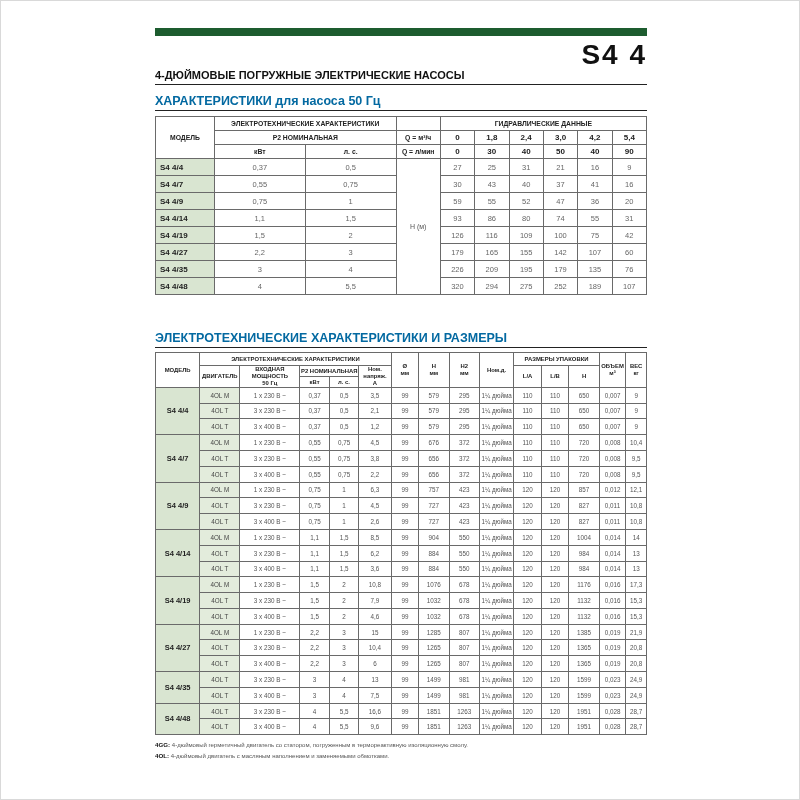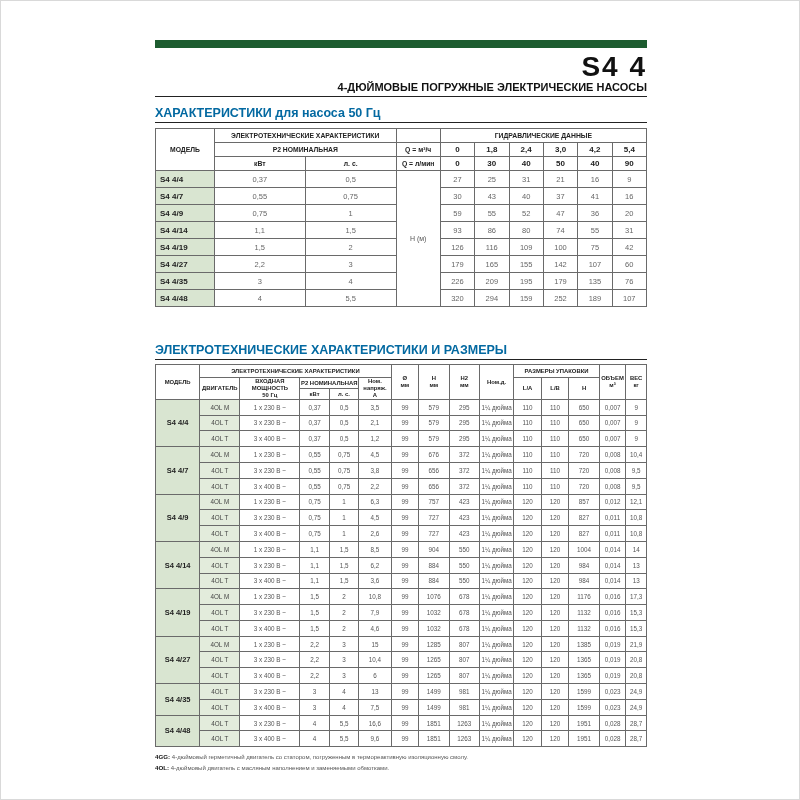--- a/index.html
+++ b/index.html
@@ -1,21 +1,21 @@
 <!DOCTYPE html>
 <html><head>
 <meta charset="utf-8">
 <style>
   html,body{margin:0;padding:0;background:#fff;}
   body{width:800px;height:800px;font-family:"Liberation Sans",sans-serif;color:#222;position:relative;}
   .page{position:absolute;inset:0;background:#fff;box-shadow:inset 0 0 0 1px #d9d9d9;}
-  .content{position:absolute;left:155px;top:40px;width:492px;}
+  .content{position:absolute;left:155px;top:28px;width:492px;}
   .brand-bar{height:8px;background:#1d5c2f;margin-bottom:4px;}
   .title{ text-align:right;font-size:28px;font-weight:bold;letter-spacing:2px;line-height:1.05;color:#111;}
-  .subtitle{text-align:right;font-size:11px;font-weight:bold;color:#111;border-bottom:1.5px solid #222;padding-bottom:3px;}
+  .subtitle{font-size:11px;font-weight:bold;color:#111;border-bottom:1.5px solid #222;padding-bottom:3px;}
   .section-title{font-size:12.5px;font-weight:bold;color:#0369a1;border-bottom:1.5px solid #222;padding-bottom:2px;margin-top:9px;}
   table{width:100%;border-collapse:collapse;table-layout:fixed;}
   th,td{border:1px solid #6a6a6a;text-align:center;padding:0;overflow:hidden;}
   
   .t1{margin-top:5px;}
   .t1 th{font-size:6.8px;font-weight:bold;color:#222;white-space:pre-line;height:13px;}
   .t1 .qval{font-size:8px;}
   .t1 td{font-size:7.5px;color:#666;height:16px;}
   .t1 td.model{background:#d9e5d1;font-weight:bold;color:#222;font-size:8px;text-align:left;padding-left:4px;}
   .t1 td.hcell{font-size:7px;color:#555;background:#fff;}
@@ -162,21 +162,21 @@
             <td>179</td>
             <td>135</td>
             <td>76</td>
           </tr>
           <tr>
             <td class="model">S4 4/48</td>
             <td>4</td>
             <td>5,5</td>
             <td>320</td>
             <td>294</td>
-            <td>159</td>
+            <td>275</td>
             <td>252</td>
             <td>189</td>
             <td>107</td>
           </tr>
         </tbody>
     </table>
 
     <div class="section-title" style="margin-top:36px">ЭЛЕКТРОТЕХНИЧЕСКИЕ ХАРАКТЕРИСТИКИ И РАЗМЕРЫ</div>
 
     <table class="t2">

